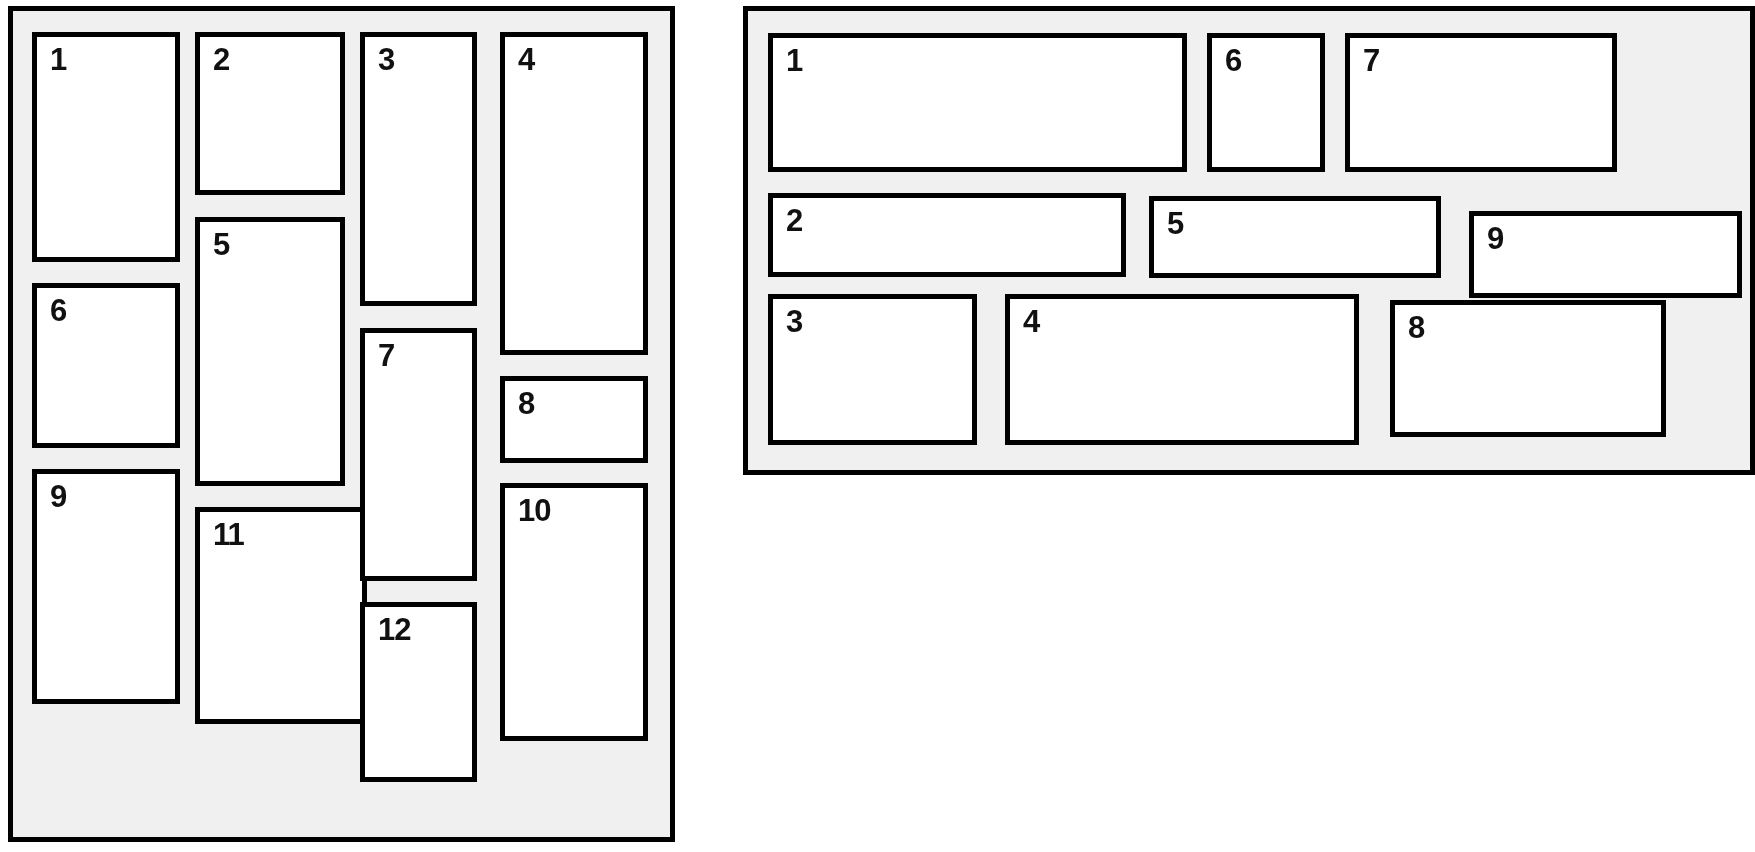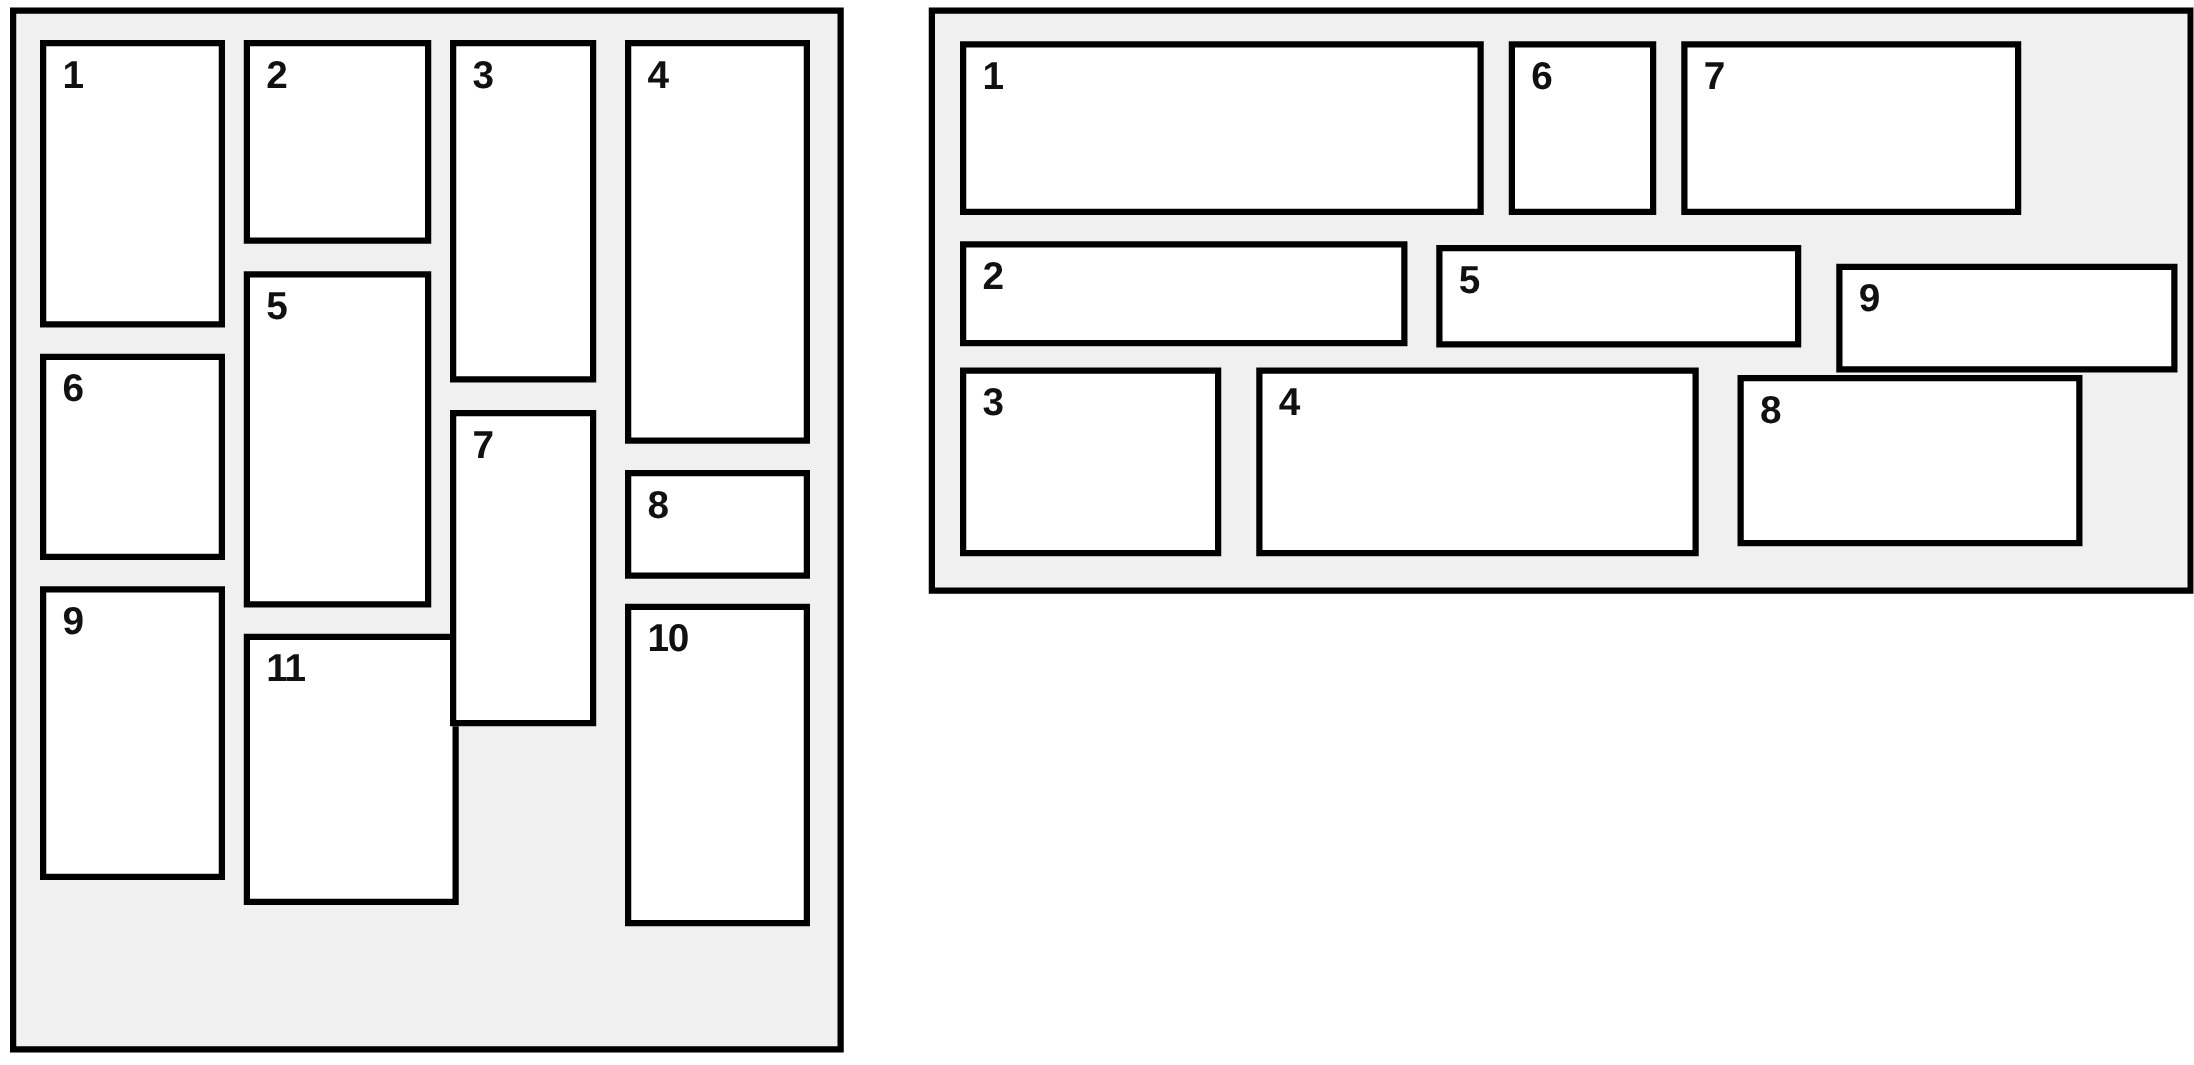--- a/index.html
+++ b/index.html
@@ -63,20 +63,23 @@
     <div class="box" style="left:182px; top:496px; width:172px; height:217px;">
       <span class="num">11</span>
     </div>
 
     <div class="box" style="left:347px; top:21px; width:117px; height:274px;">
       <span class="num">3</span>
     </div>
     <div class="box" style="left:347px; top:317px; width:117px; height:253px;">
       <span class="num">7</span>
     </div>
+    <div class="box" style="left:347px; top:591px; width:117px; height:180px;">
+      <span class="num">12</span>
+    </div>
 
     <div class="box" style="left:487px; top:21px; width:148px; height:323px;">
       <span class="num">4</span>
     </div>
     <div class="box" style="left:487px; top:365px; width:148px; height:87px;">
       <span class="num">8</span>
     </div>
     <div class="box" style="left:487px; top:472px; width:148px; height:258px;">
       <span class="num">10</span>
     </div>

